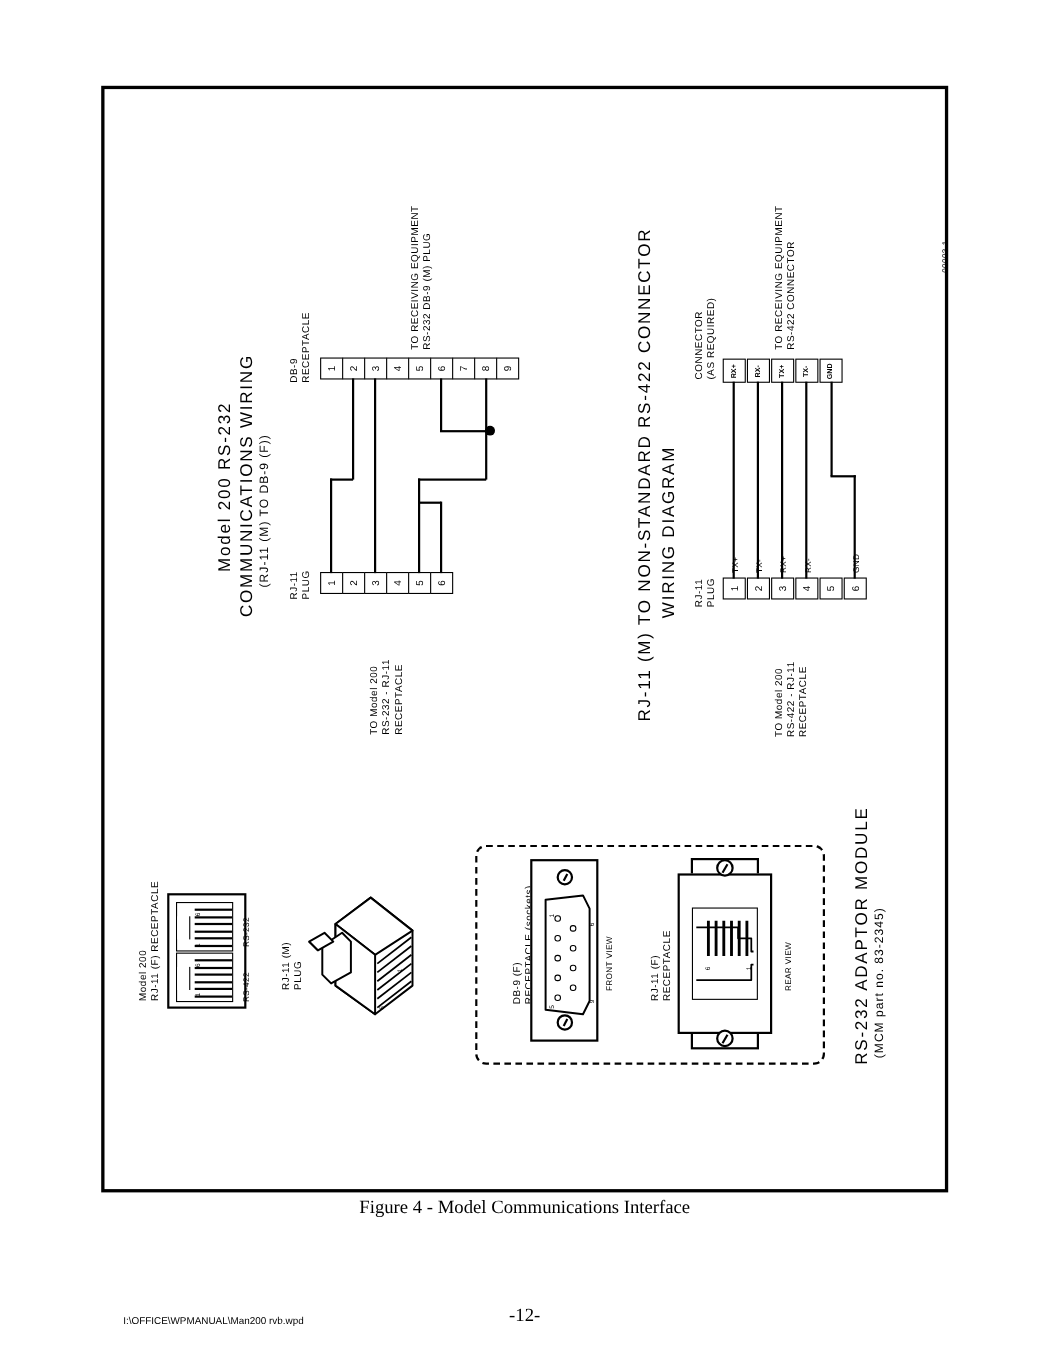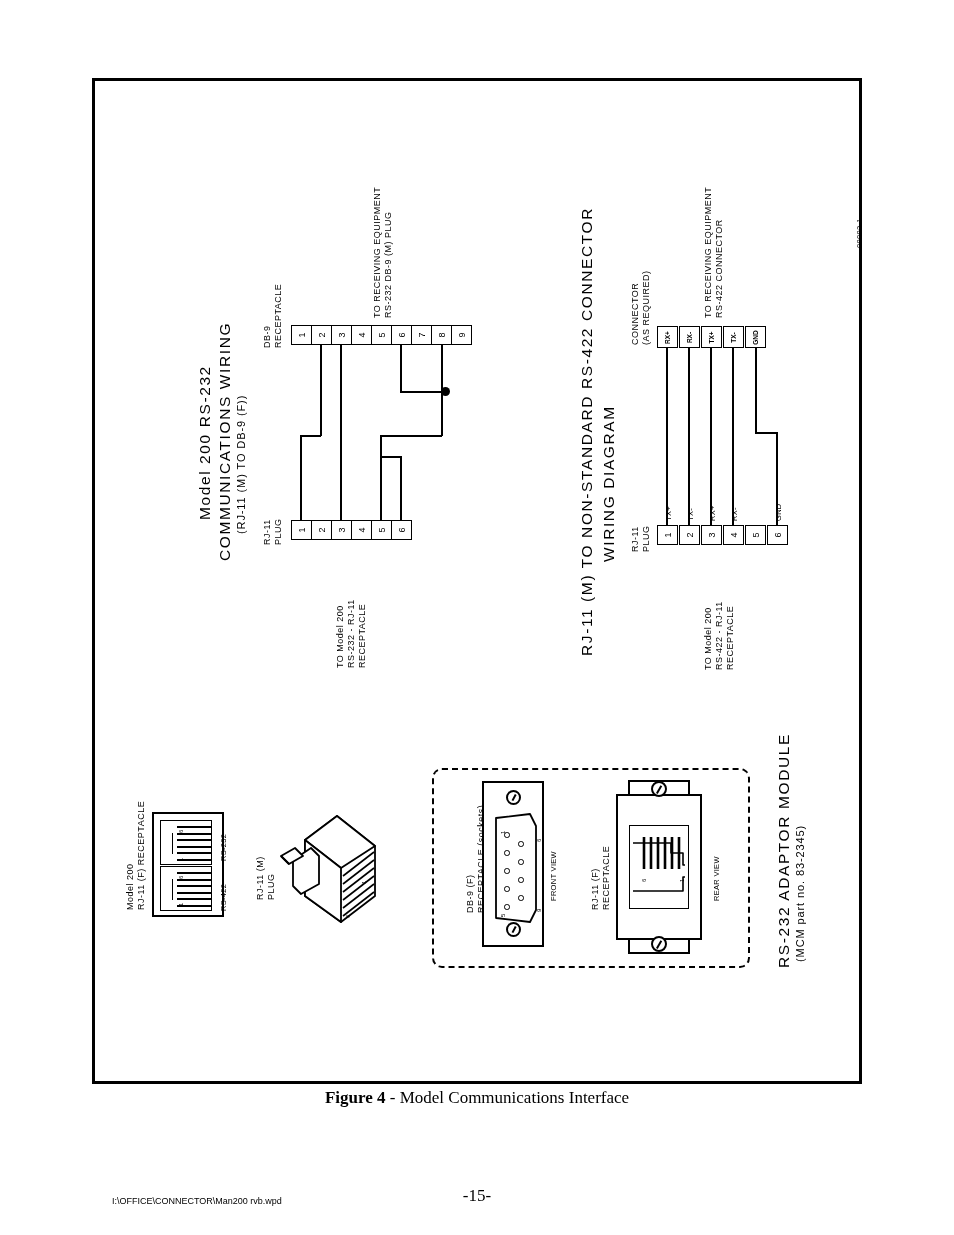--- a/index.html
+++ b/index.html
@@ -212,21 +212,21 @@
   #figure-caption {
     position: absolute;
     left: 0;
     top: 1088px;
     width: 954px;
     text-align: center;
     font-family: "Liberation Serif", serif;
     font-size: 17px;
     color: #000;
   }
-  #figure-caption b { font-weight: bold; text-align: right; }
+  #figure-caption b { font-weight: normal; text-align: right; }
   #footer-path {
     position: absolute;
     left: 112px;
     top: 1196px;
     font-size: 9px;
     color: #000;
     font-family: "Liberation Sans", sans-serif;
   }
   #footer-page {
     position: absolute;
@@ -552,14 +552,14 @@
     <div class="vlabel micro-lab" style="left:679px; top:882px;">1</div>
 
     <div class="vlabel tiny-lab" style="left:712px; top:901px;">REAR VIEW</div>
   </div>
 </div>
 
 <div id="figure-caption">
   <b>Figure 4</b><span> - </span><span>Model Communications Interface</span>
 </div>
 
-<div id="footer-path">I:\OFFICE\CONNECTOR\Man200 rvb.wpd</div>
-<div id="footer-page">-15-</div>
+<div id="footer-path">I:\OFFICE\WPMANUAL\Man200 rvb.wpd</div>
+<div id="footer-page">-12-</div>
 
 </body></html>

